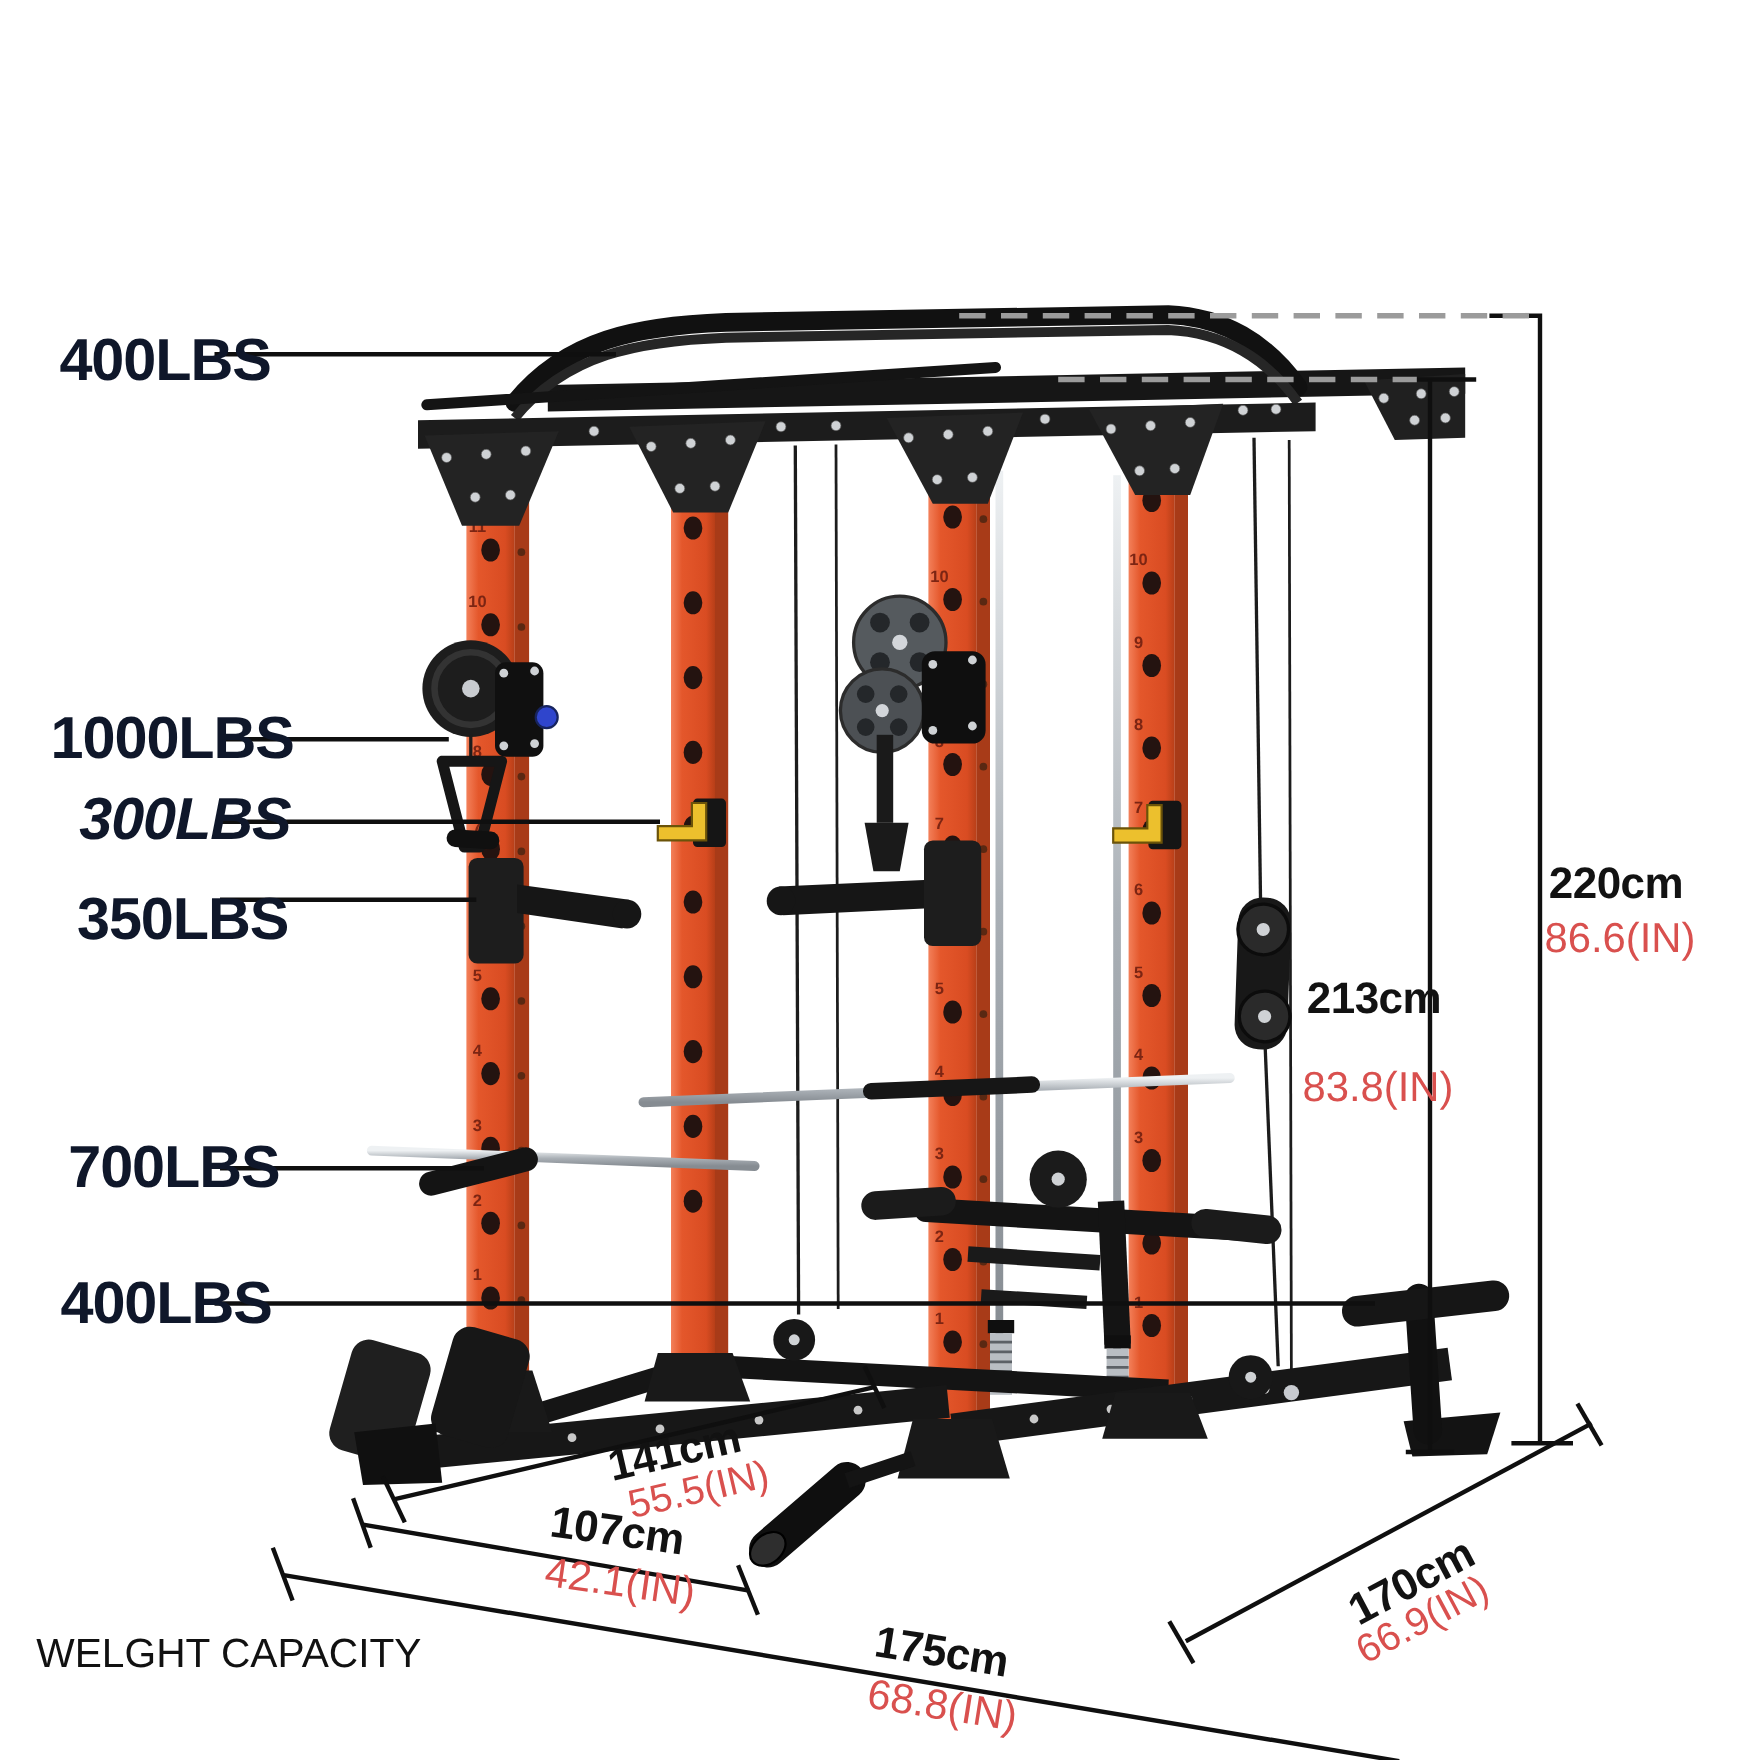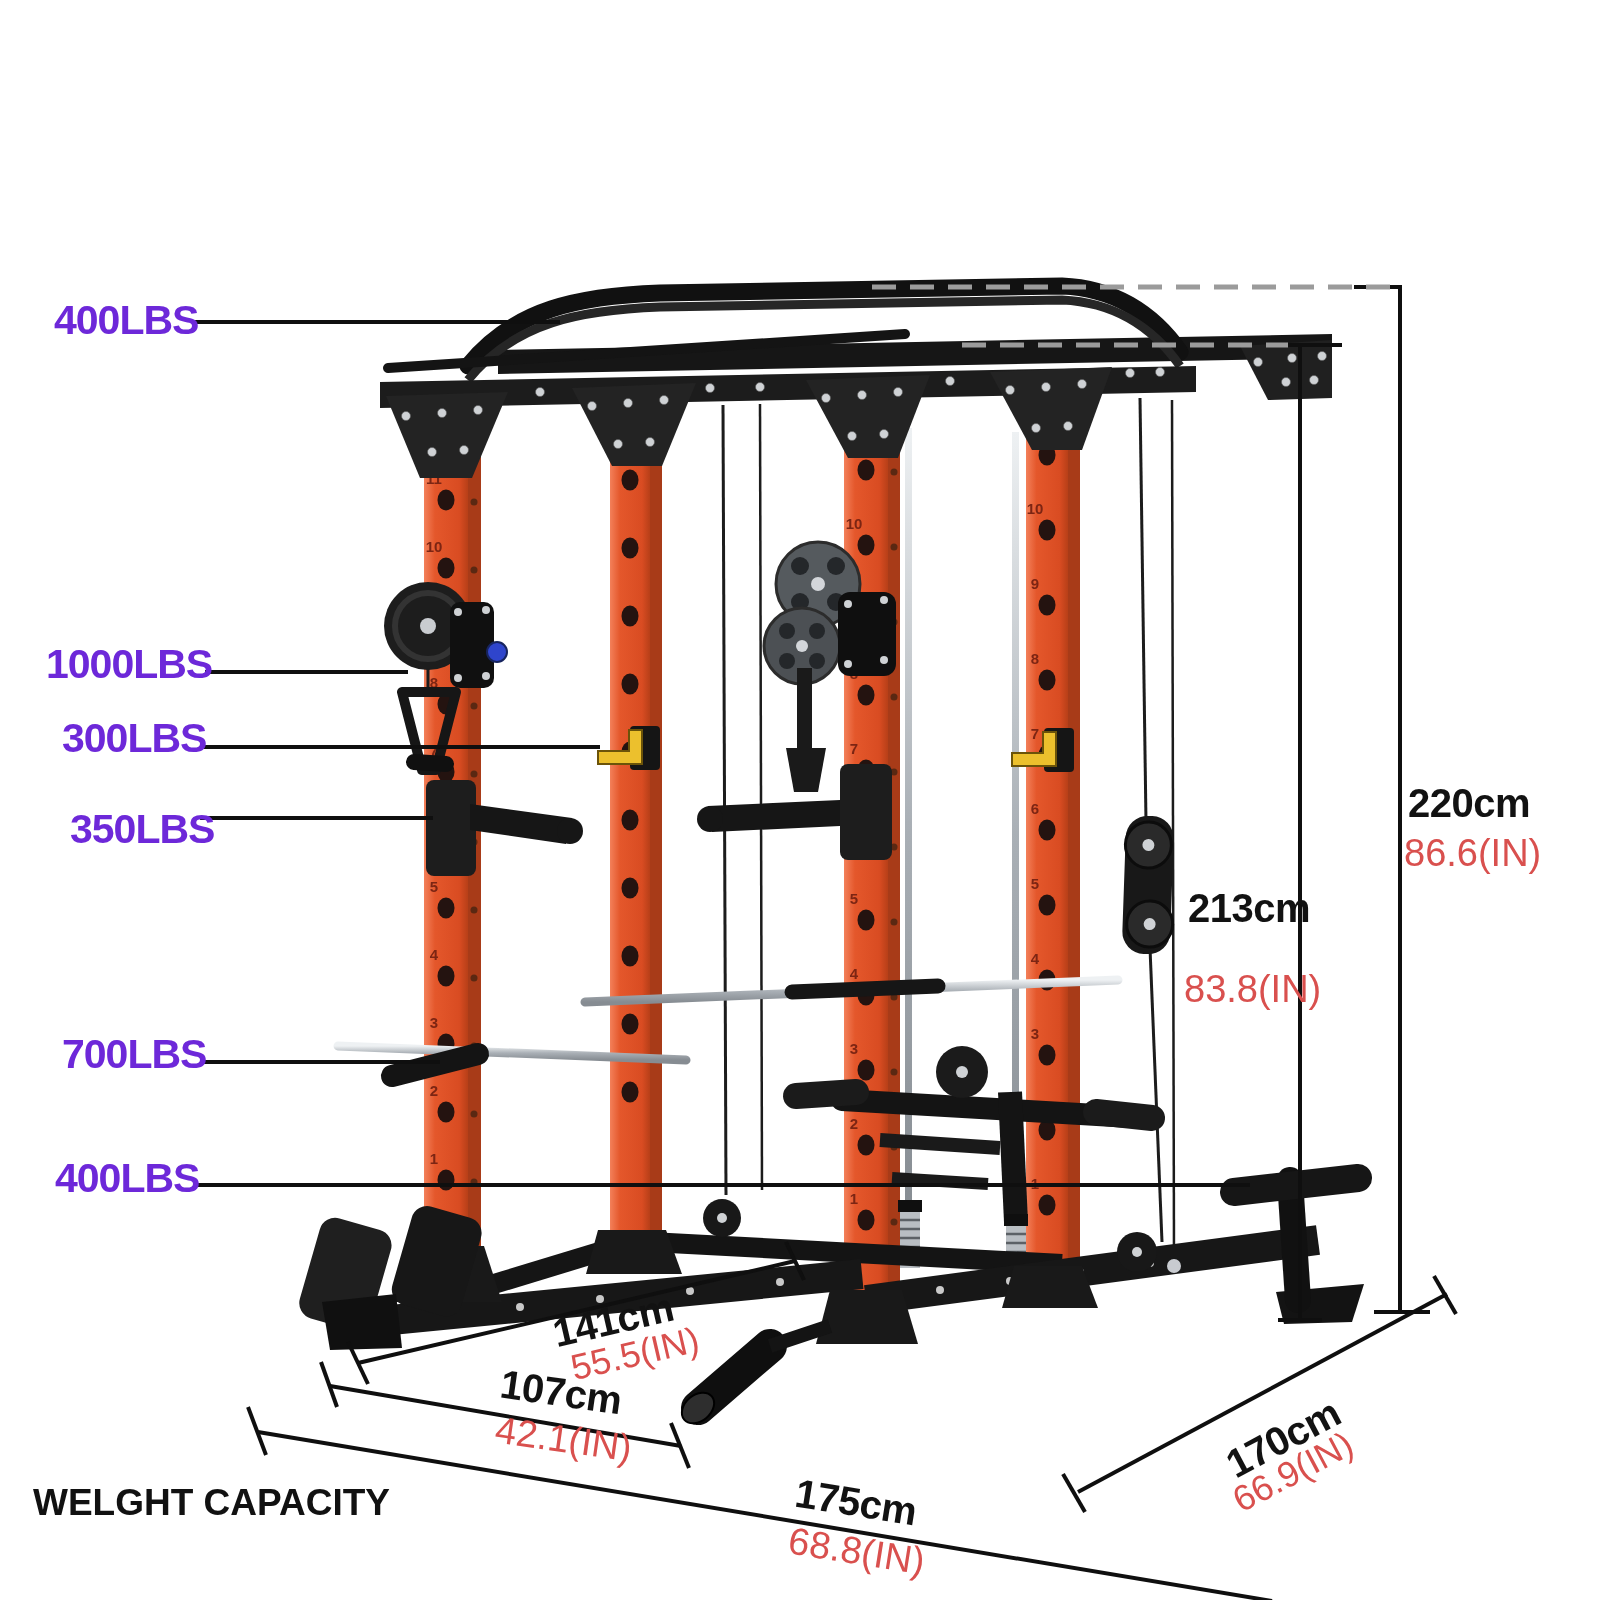--- a/index.html
+++ b/index.html
@@ -1,26 +1,26 @@
 <!DOCTYPE html>
 <html><head>
 <meta charset="utf-8">
 <style>
   html,body{margin:0;padding:0;background:#ffffff;}
   #stage{position:relative;width:1600px;height:1600px;background:#ffffff;overflow:hidden;
          font-family:"Liberation Sans",sans-serif;}
   #rack-svg,#anno-svg{position:absolute;left:0;top:0;width:1600px;height:1600px;}
-  .lbl{position:absolute;white-space:nowrap;color:#6d28d9;font-weight:700;font-size:41px;
+  .lbl{position:absolute;white-space:nowrap;color:#0f172a;font-weight:700;font-size:54px;
        letter-spacing:-1px;line-height:1;}
   .dim-cm{position:absolute;white-space:nowrap;color:#121212;font-weight:700;font-size:40px;
        letter-spacing:-0.5px;line-height:1;}
   .dim-in{position:absolute;white-space:nowrap;color:#d9504e;font-weight:400;font-size:38px;
        letter-spacing:0;line-height:1;}
   .rot{transform-origin:center center;}
-  .cap-title{position:absolute;left:33px;top:1484px;font-size:37px;font-weight:700;color:#111;
+  .cap-title{position:absolute;left:33px;top:1484px;font-size:37px;font-weight:400;color:#111;
        letter-spacing:0px;line-height:1;}
   .cap-value{position:absolute;left:30px;top:1526px;font-size:62px;font-weight:700;color:#0d0d0d;
        letter-spacing:1px;line-height:1;}
 </style>
 </head>
 <body>
 
 <div id="stage">
 
   <svg id="rack-svg" viewBox="0 0 1600 1600">
@@ -363,21 +363,21 @@
       <line x1="1434" y1="1276" x2="1456" y2="1314"></line>
     </g>
     <g stroke="#9b9b9b" stroke-width="5" stroke-dasharray="24 14">
       <line x1="872" y1="287" x2="1396" y2="287"></line>
       <line x1="962" y1="345" x2="1288" y2="345"></line>
     </g>
   </svg>
 
   <div class="lbl" style="left:54px;top:300px;">400LBS</div>
   <div class="lbl" style="left:46px;top:644px;">1000LBS</div>
-  <div class="lbl" style="left:62px;top:718px;">300LBS</div>
+  <div class="lbl" style="left:72px;top:718px;font-style:italic;">300LBS</div>
   <div class="lbl" style="left:70px;top:809px;">350LBS</div>
   <div class="lbl" style="left:62px;top:1034px;">700LBS</div>
   <div class="lbl" style="left:55px;top:1158px;">400LBS</div>
 
   <div class="dim-cm" style="left:1408px;top:783px;">220cm</div>
   <div class="dim-in" style="left:1404px;top:834px;text-align:right;">86.6(IN)</div>
   <div class="dim-cm" style="left:1188px;top:888px;">213cm</div>
   <div class="dim-in" style="left:1184px;top:970px;text-align:right;">83.8(IN)</div>
 
   <div class="dim-cm rot" style="left:552px;top:1300px;transform:rotate(-13deg);">141cm</div>

